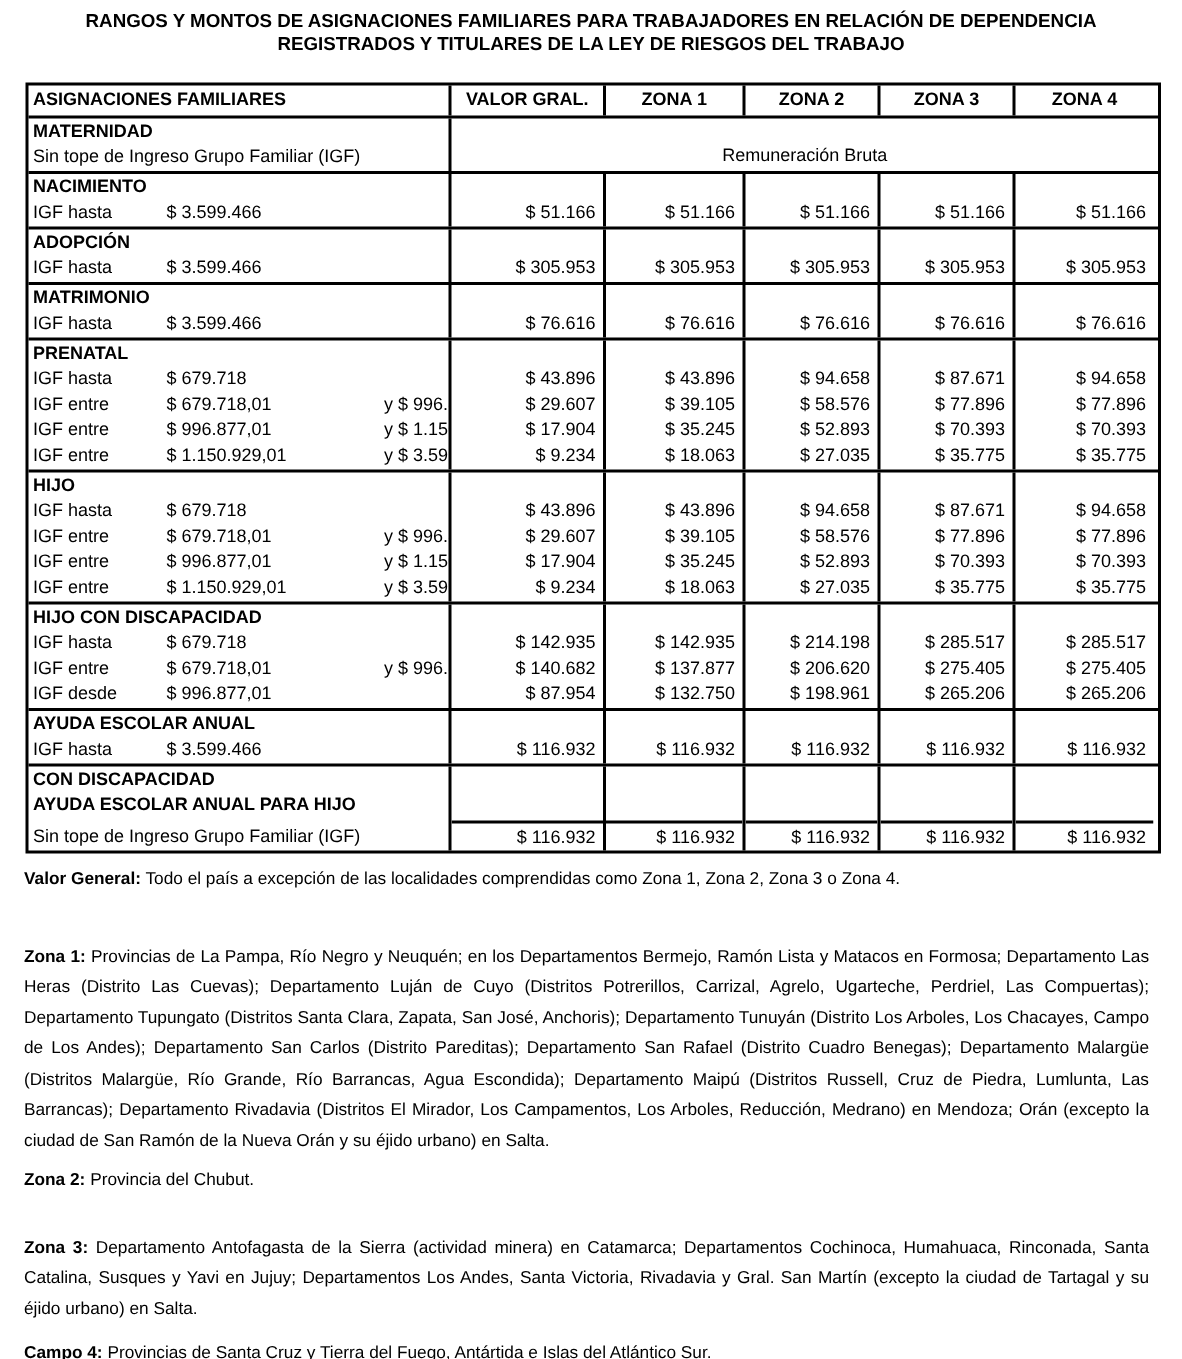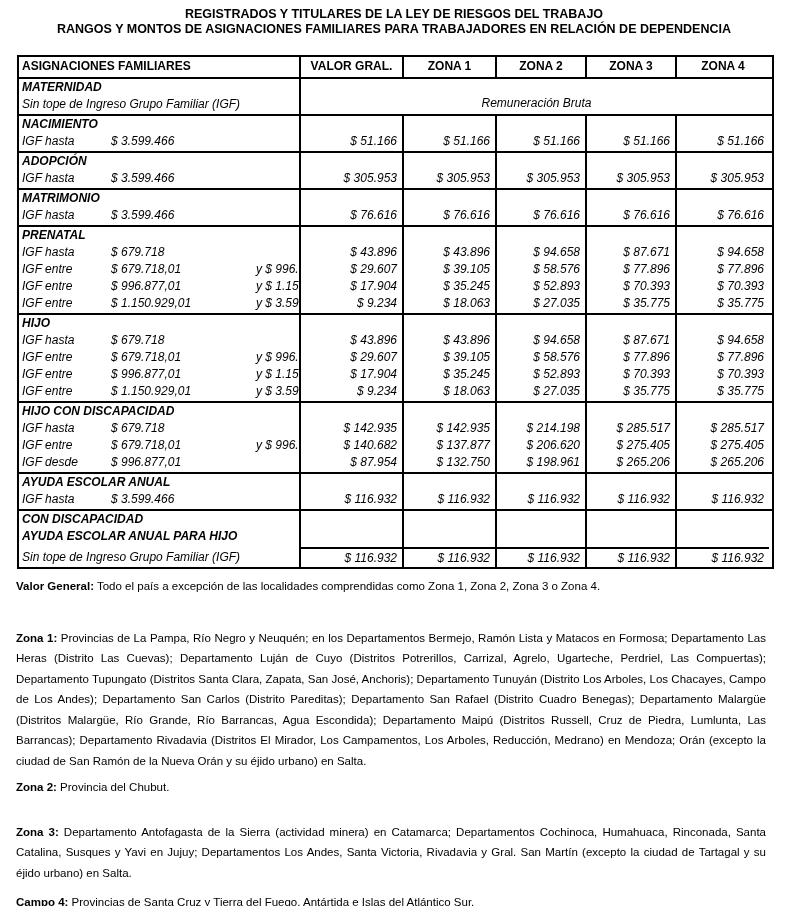--- a/index.html
+++ b/index.html
@@ -4,21 +4,21 @@
 <style>
   html,body{margin:0;padding:0;background:#fff;}
   .page{position:relative;width:788px;height:906px;background:#ffffff;
         font-family:"Liberation Sans",sans-serif;color:#000;overflow:hidden;}
   .doc-title{position:absolute;top:7px;left:0;width:100%;text-align:center;
              font-weight:bold;font-size:12.5px;line-height:15px;}
   
   #af-table{position:absolute;left:17px;top:55px;width:757px;
             border:2px solid #000;box-sizing:border-box;font-size:12px;}
   .t-row{display:flex;}
-  .t-row + .t-row{border-top:2px solid #000;font-style:italic;}
+  .t-row + .t-row{border-top:2px solid #000;}
   .t-cell{box-sizing:border-box;overflow:hidden;}
   .t-cell + .t-cell{border-left:2px solid #000;}
   .c0{width:280px;} .c1{width:103px;} .c2{width:93px;}
   .c3{width:90px;}  .c4{width:90px;}  .c5{width:94px;}
   .t-header .t-cell{height:20px;line-height:19px;font-weight:bold;text-align:center;}
   .t-header .c0{text-align:left;padding-left:3px;}
   .left-cell{padding:0 0 1px 3px;}
   .line{height:17px;line-height:17px;white-space:nowrap;}
   .sec-title{font-weight:bold;}
   .range-line{display:flex;gap:31px;}
@@ -41,22 +41,22 @@
   #notes p[data-idx="1"]{margin-top:31px;}
   #notes p[data-idx="2"]{margin-top:6px;}
   #notes p[data-idx="3"]{margin-top:24px;}
   #notes p[data-idx="4"]{margin-top:9px;}
 </style>
 </head>
 <body>
 
 <div class="page">
   <div class="doc-title">
+    <div>RANGOS Y MONTOS DE ASIGNACIONES FAMILIARES PARA TRABAJADORES EN RELACIÓN DE DEPENDENCIA</div>
     <div>REGISTRADOS Y TITULARES DE LA LEY DE RIESGOS DEL TRABAJO</div>
-    <div>RANGOS Y MONTOS DE ASIGNACIONES FAMILIARES PARA TRABAJADORES EN RELACIÓN DE DEPENDENCIA</div>
   </div>
 
   <div id="af-table">
       <div class="t-row t-header">
         <div class="t-cell c0">ASIGNACIONES FAMILIARES</div>
         <div class="t-cell c1">VALOR GRAL.</div>
         <div class="t-cell c2">ZONA 1</div>
         <div class="t-cell c3">ZONA 2</div>
         <div class="t-cell c4">ZONA 3</div>
         <div class="t-cell c5">ZONA 4</div>

